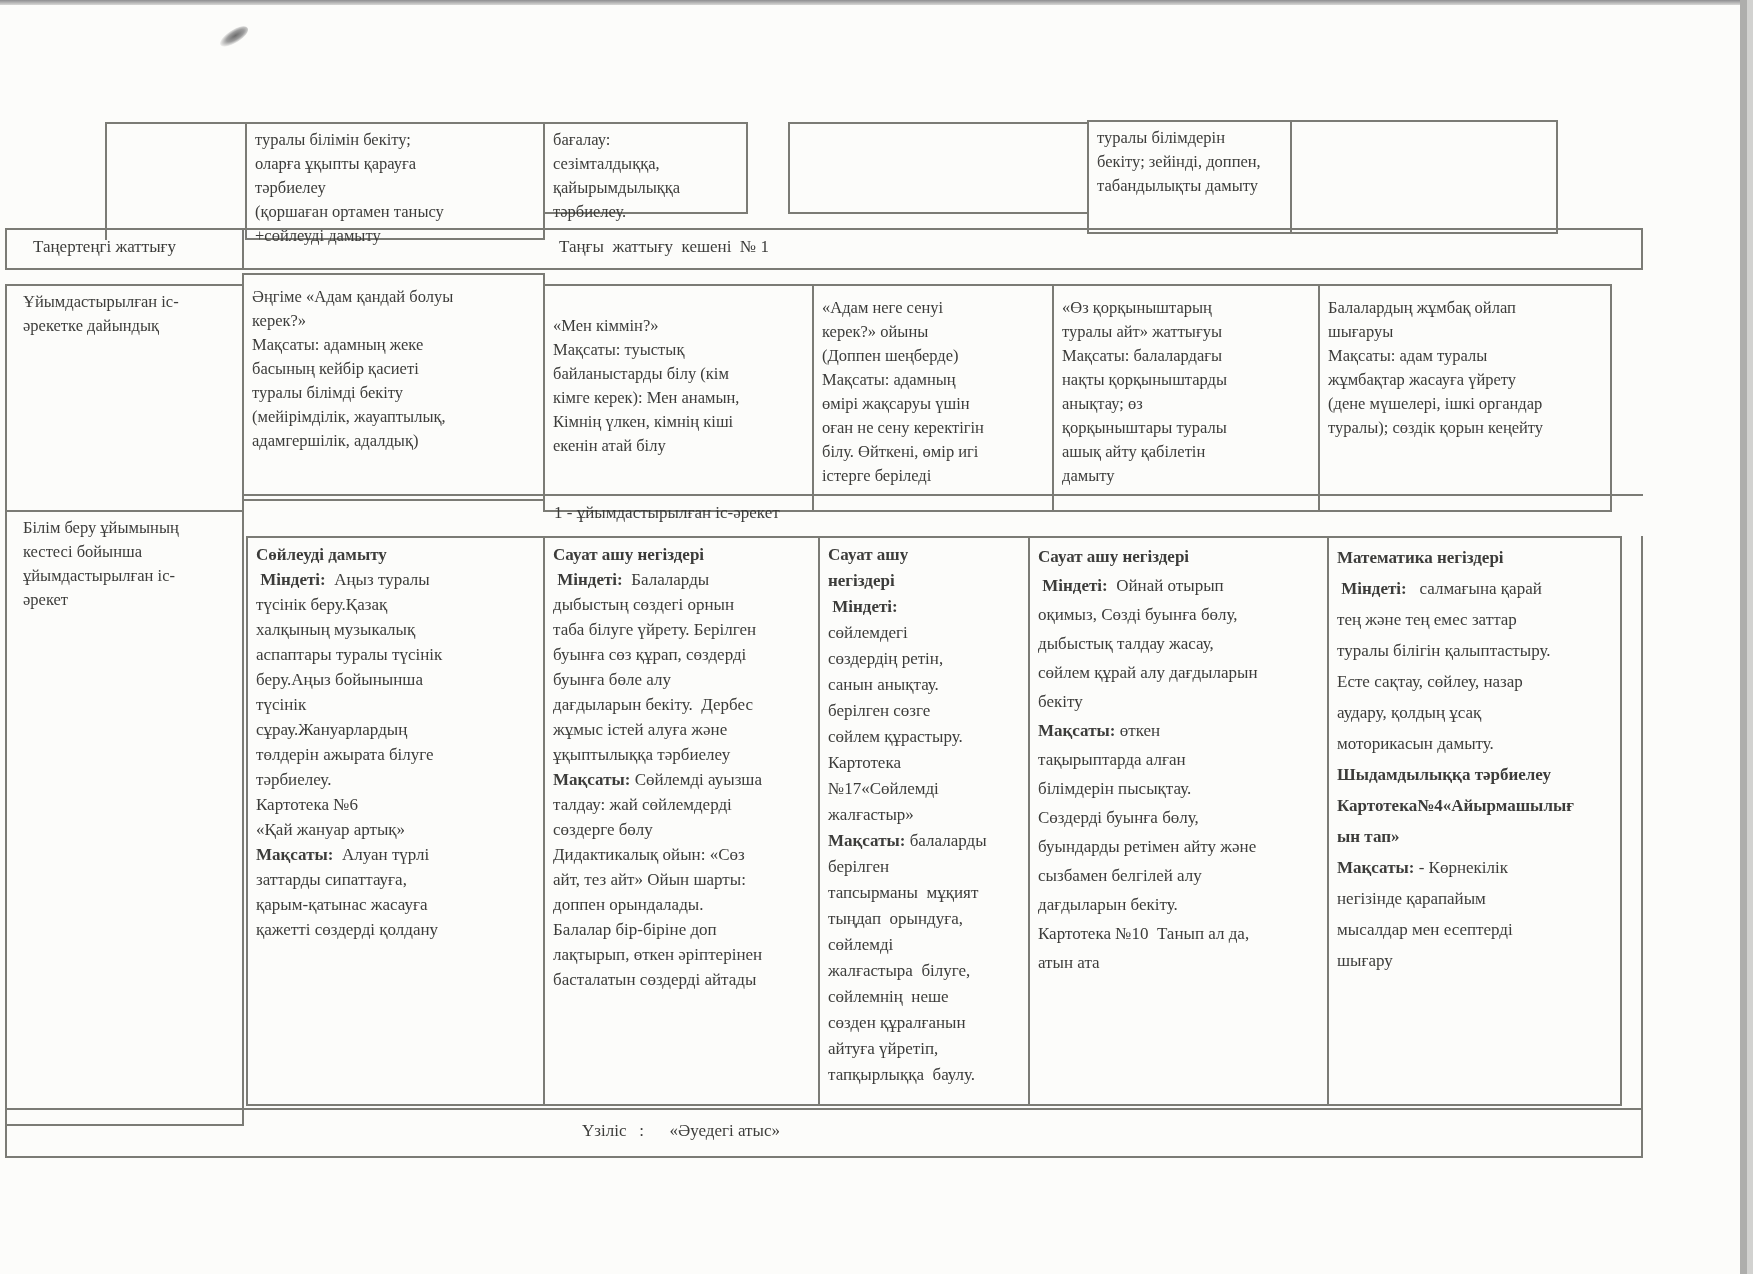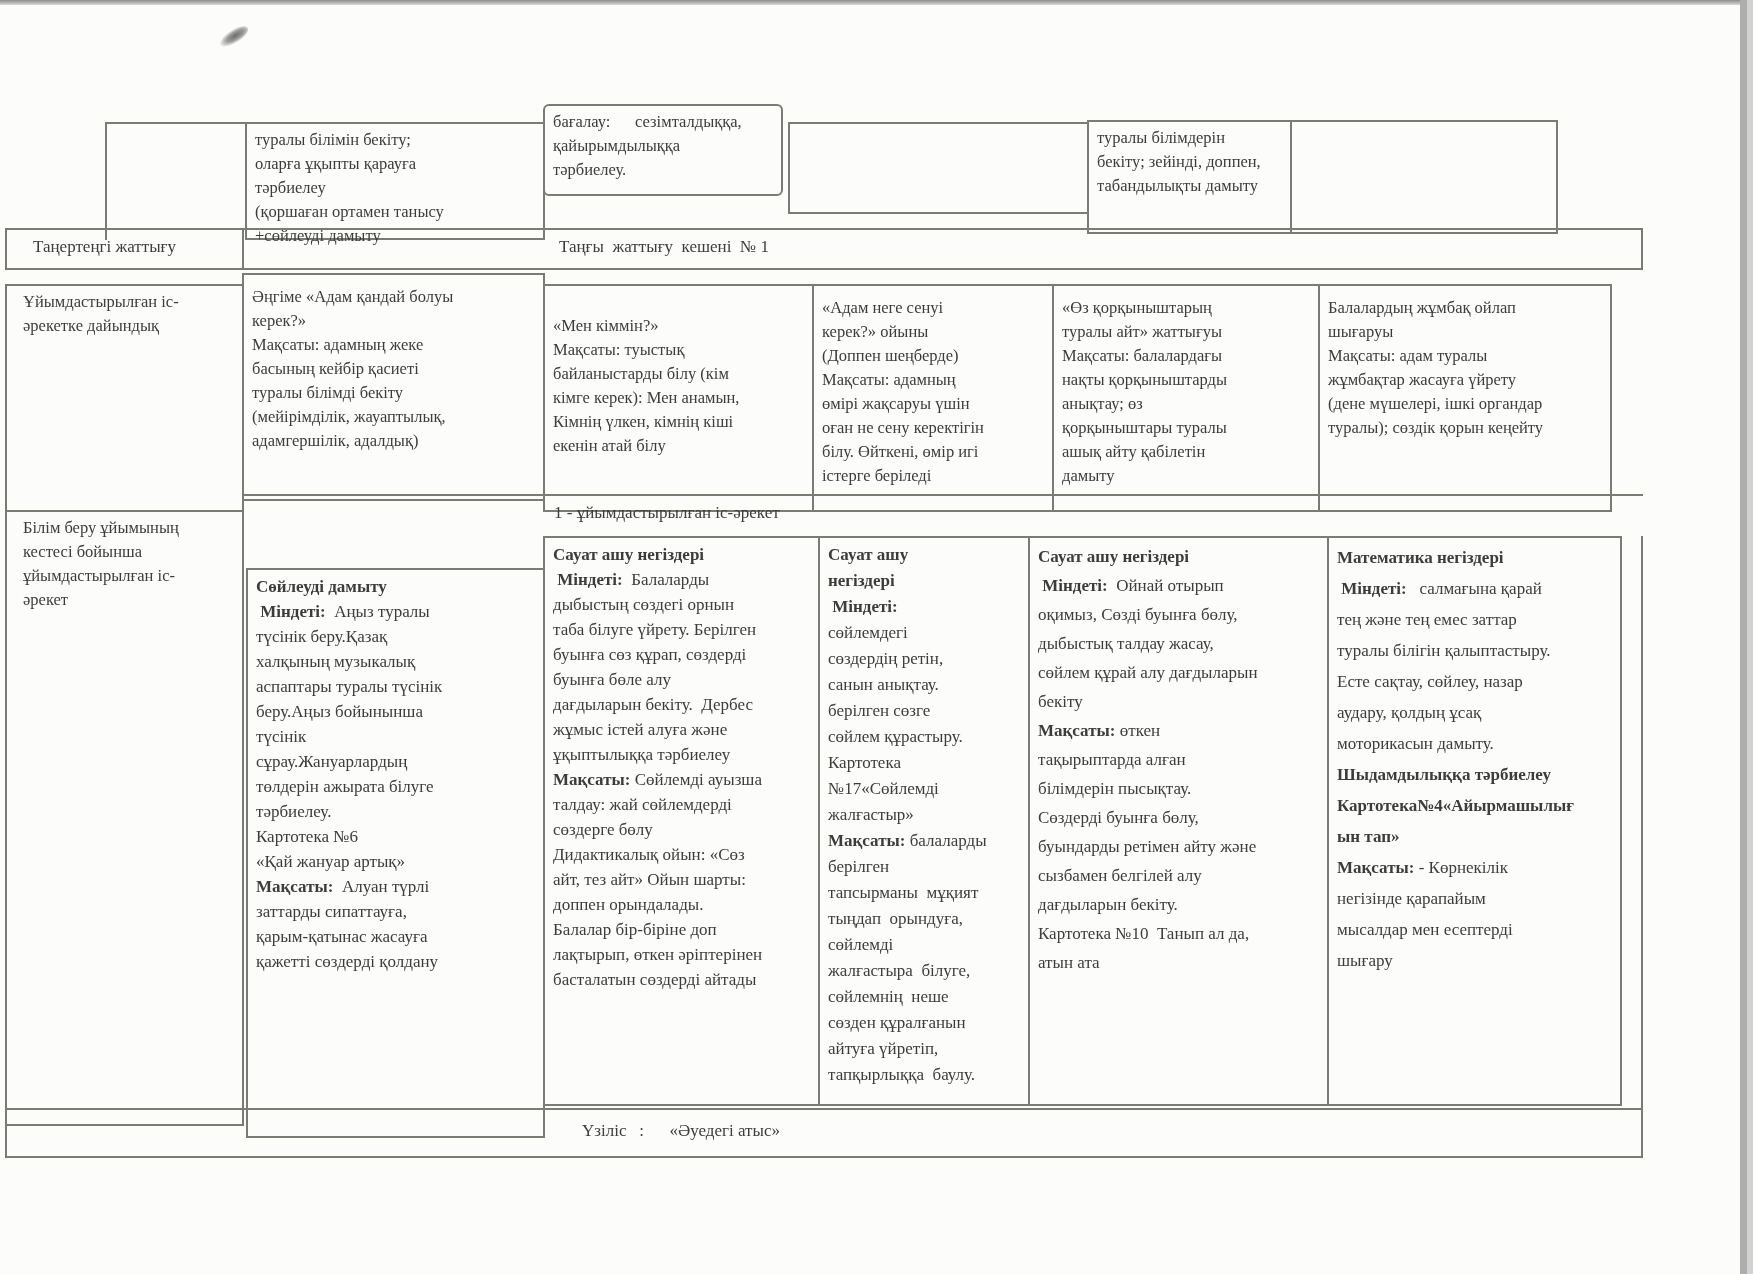--- a/index.html
+++ b/index.html
@@ -46,21 +46,21 @@
   <div class="scan-right-outer"></div>
   <div class="scan-right-inner"></div>
   <div class="pen-mark"></div>
 
   <div class="cell lh24" style="left:105px;top:106px;width:142px;height:118px;border-bottom:none;"></div>
   <div class="cell lh24" style="left:245px;top:106px;width:300px;height:118px;">туралы білімін бекіту;
 оларға ұқыпты қарауға
 тәрбиелеу
 (қоршаған ортамен танысу
 +сөйлеуді дамыту</div>
-  <div class="cell lh24" style="left:543px;top:88px;width:240px;height:92px;border-radius:6px;">бағалау:      сезімталдыққа,
+  <div class="cell lh24" style="left:543px;top:106px;width:205px;height:92px;">бағалау:      сезімталдыққа,
 қайырымдылыққа
 тәрбиелеу.</div>
   <div class="cell lh24" style="left:788px;top:106px;width:301px;height:92px;"></div>
   <div class="cell lh24" style="left:1087px;top:104px;width:205px;height:114px;">туралы білімдерін
 бекіту; зейінді, доппен,
 табандылықты дамыту</div>
   <div class="cell lh24" style="left:1290px;top:104px;width:268px;height:114px;"></div>
 
   <div class="cell" style="left:5px;top:228px;width:239px;height:42px;padding-left:26px;">Таңертеңгі жаттығу</div>
   <div class="cell" style="left:242px;top:228px;width:1401px;height:42px;padding-left:315px;">Таңғы  жаттығу  кешені  № 1</div>
@@ -103,21 +103,21 @@
 (дене мүшелері, ішкі органдар
 туралы); сөздік қорын кеңейту</div>
 
   <div class="cell label lh24" style="left:5px;top:494px;width:239px;height:616px;">Білім беру ұйымының
 кестесі бойынша
 ұйымдастырылған іс-
 әрекет</div>
   <div class="cell" style="left:242px;top:494px;width:1401px;height:44px;padding-left:310px;border-bottom:none;border-right:none;">1 - ұйымдастырылған іс-әрекет</div>
   <div class="vline" style="left:1641px;top:536px;height:574px;"></div>
 
-  <div class="cell" style="left:246px;top:536px;width:299px;height:570px;margin-top:32px;"><span class="b">Сөйлеуді дамыту
+  <div class="cell" style="left:246px;top:536px;width:299px;height:570px;"><span class="b">Сөйлеуді дамыту
 </span><span class="b"> Міндеті:</span><span>  Аңыз туралы
 түсінік беру.Қазақ
 халқының музыкалық
 аспаптары туралы түсінік
 беру.Аңыз бойынынша
 түсінік
 сұрау.Жануарлардың
 төлдерін ажырата білуге
 тәрбиелеу.
 Картотека №6

